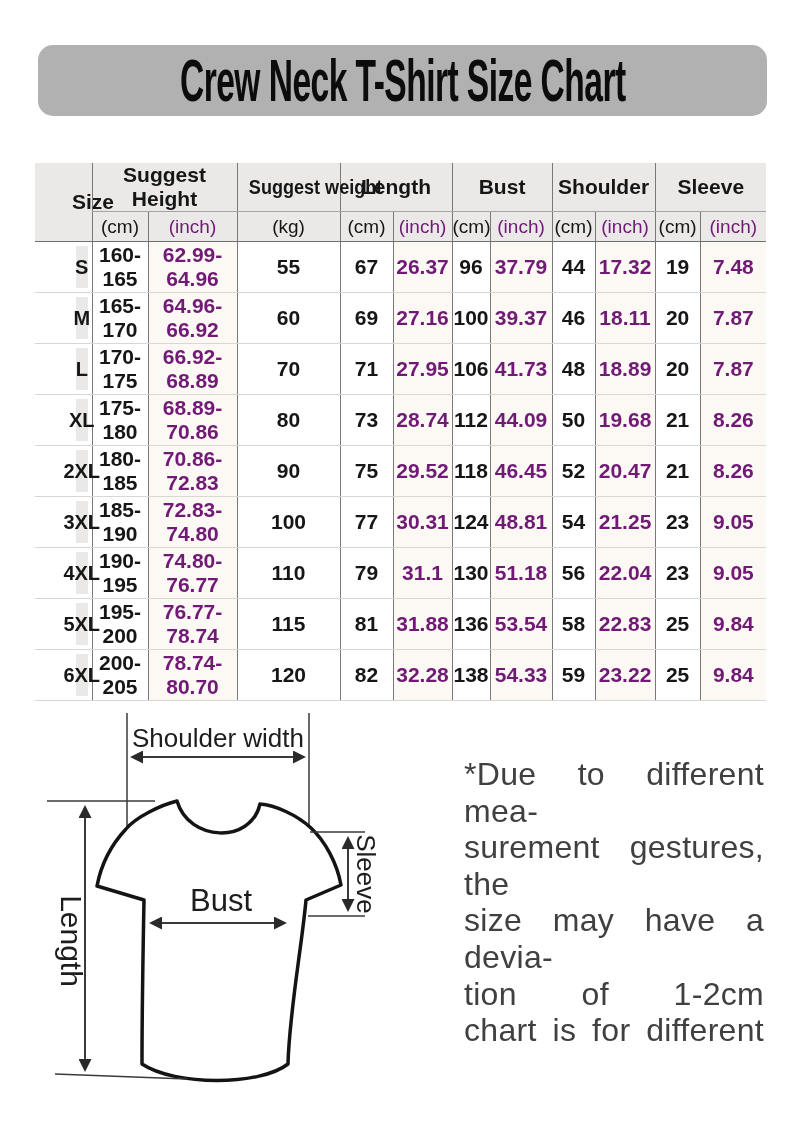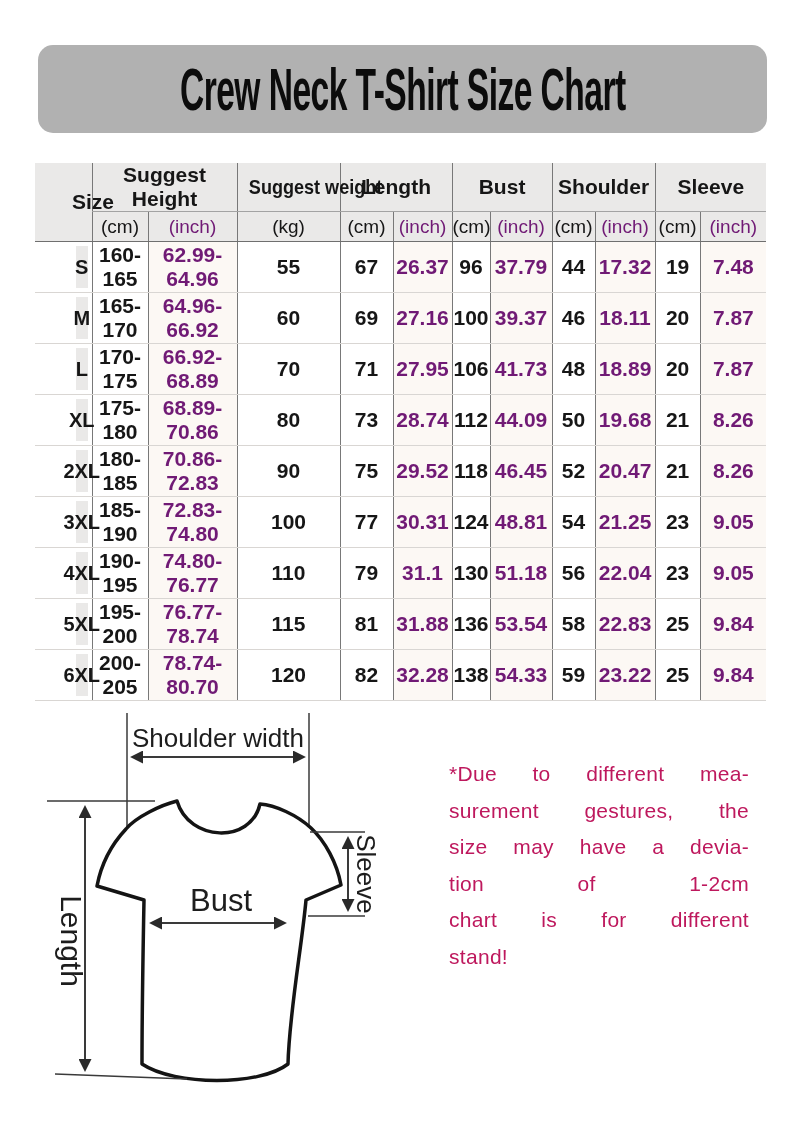--- a/index.html
+++ b/index.html
@@ -2,21 +2,21 @@
 <html><head>
 <meta charset="utf-8">
 <style>
   html,body{margin:0;padding:0;background:#ffffff;}
   .page{
     position:relative;width:804px;height:1122px;background:#ffffff;overflow:hidden;
     font-family:"Liberation Sans",sans-serif;color:#161616;
   }
   
   .title-banner{
-    position:absolute;left:38px;top:45px;width:729px;height:88px;
+    position:absolute;left:38px;top:45px;width:729px;height:71px;
     background:#b1b1b1;border-radius:15px;
     display:flex;align-items:center;justify-content:center;
   }
   .title-text{
     font-size:60px;font-weight:700;color:#0c0c0c;letter-spacing:-1px;
     transform:scaleX(0.56);white-space:nowrap;
   }
   
   .size-table{
     position:absolute;left:35px;top:163px;width:731px;
@@ -50,22 +50,22 @@
     font-size:20px;font-weight:700;
   }
   
   .diagram{position:absolute;left:25px;top:695px;width:410px;height:415px;}
   .dim-line{stroke:#3a3a3a;stroke-width:2;fill:none;}
   .ref-line{stroke:#3a3a3a;stroke-width:1.5;fill:none;}
   .shirt{stroke:#141414;stroke-width:3.5;fill:#ffffff;stroke-linejoin:round;stroke-linecap:round;}
   .diagram text{font-family:"Liberation Sans",sans-serif;fill:#1d1d1d;}
   
   .note{
-    position:absolute;left:449px;top:756px;width:300px;
-    font-size:21px;line-height:36.6px;color:#be185d;letter-spacing:0.3px;
+    position:absolute;left:464px;top:756px;width:300px;
+    font-size:32px;line-height:36.6px;color:#404040;letter-spacing:0.3px;
   }
   .note-line{text-align:justify;text-align-last:justify;text-justify:inter-character;}
   .note-line.last{text-align-last:left;}
 </style>
 </head>
 <body>
 
 <div class="page">
 
   <div class="title-banner">
@@ -304,16 +304,15 @@
       <line class="dim-line" x1="126" y1="228" x2="260" y2="228" marker-start="url(#ah)" marker-end="url(#ah)"></line>
     </g>
   </svg>
 
   <div class="note">
       <div class="note-line">*Due to different mea-</div>
       <div class="note-line">surement gestures, the</div>
       <div class="note-line">size may have a devia-</div>
       <div class="note-line">tion of 1-2cm</div>
       <div class="note-line">chart is for different</div>
-      <div class="note-line last">stand!</div>
     </div>
 
 </div>
 
 </body></html>

